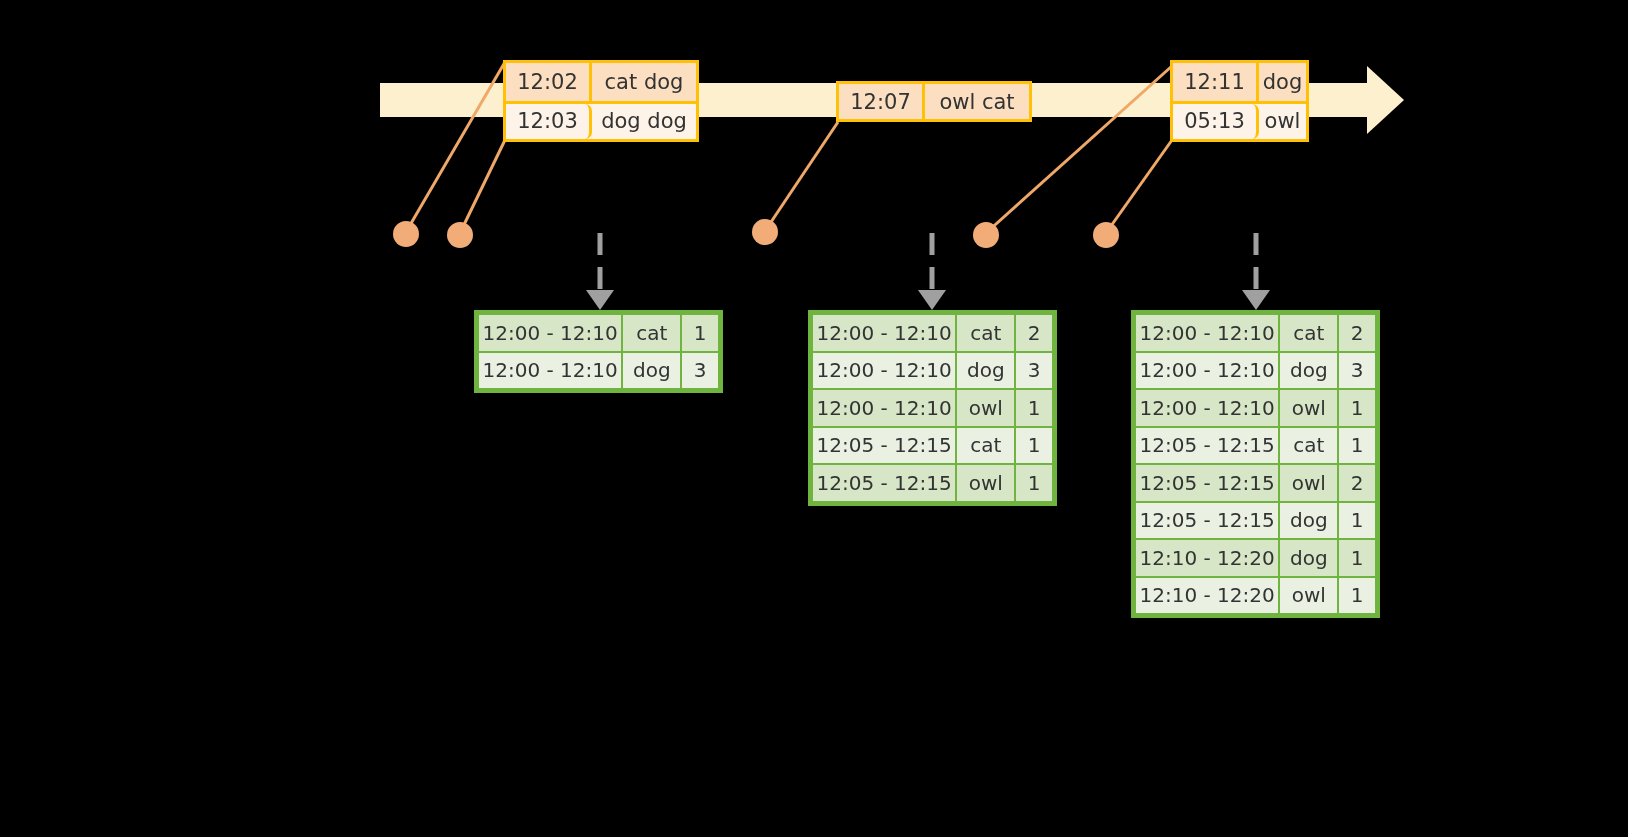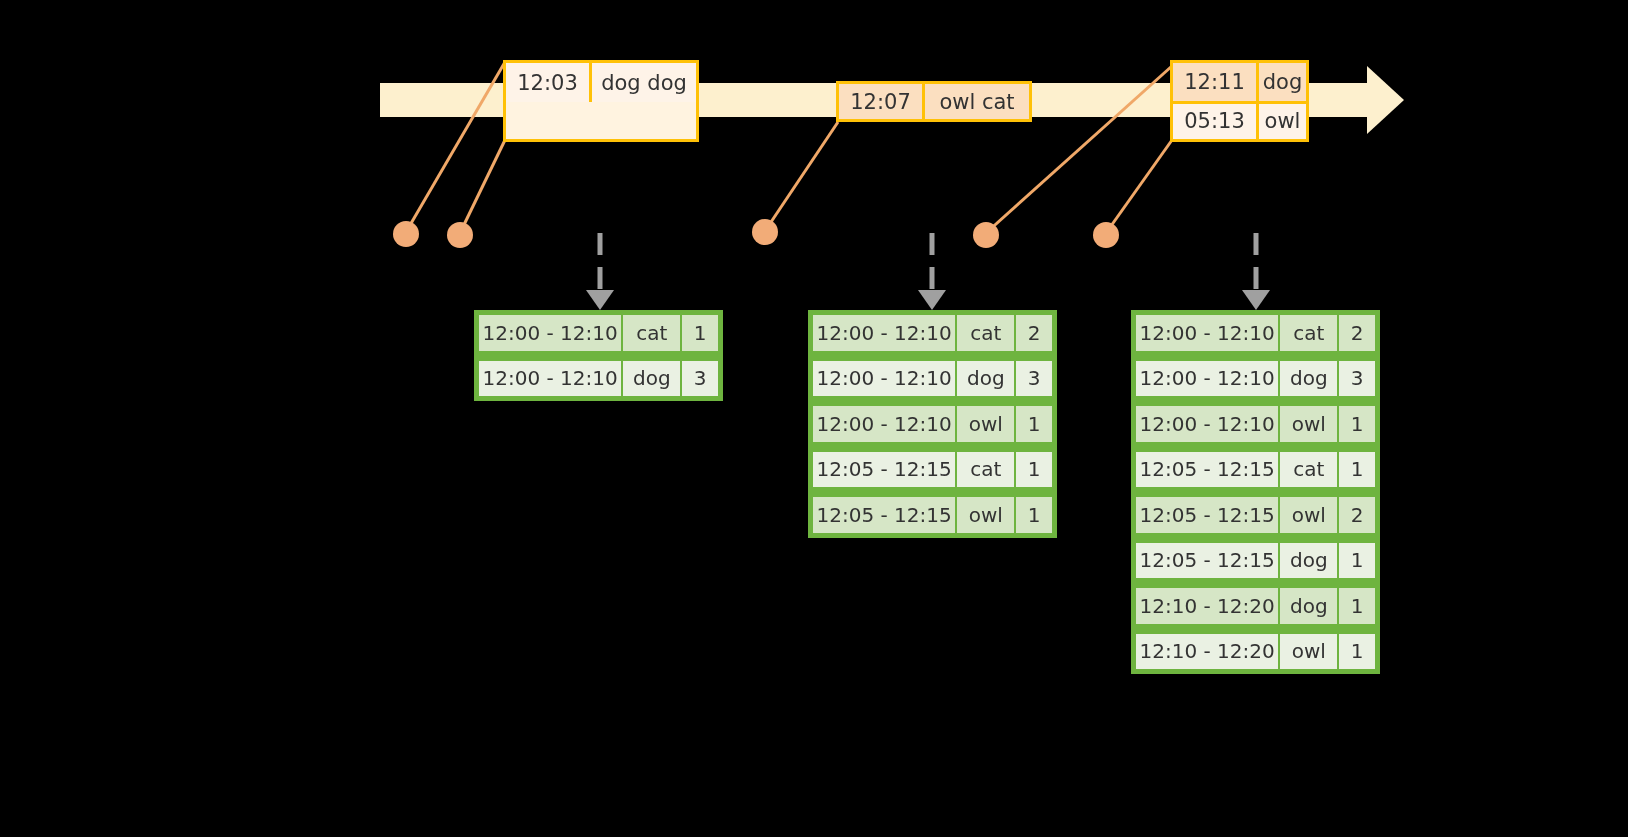--- a/index.html
+++ b/index.html
@@ -51,31 +51,30 @@
     color: #333333;
     box-sizing: border-box;
     font-family: "DejaVu Sans", "Liberation Sans", sans-serif;
   }
   .event-cell.time {
     width: 86px;
     border-right: 3px solid #FFC107;
   }
   .event-cell.words { flex: 1 1 auto; }
   .event-row.shade .event-cell { background: #FBDFC0; }
-  .event-row.plain .event-cell { background: #FEF3E8; }
+  .event-row.plain .event-cell { background: #FEF3E8; border-radius: 7px; }
 
   
   .result-table {
     position: absolute;
     border: 4px solid #6EB43F;
     box-sizing: border-box;
     background: #6EB43F;
     display: flex;
     flex-direction: column;
-    gap: 8px;
   }
   .res-row {
     display: flex;
     height: 37.5px;
     box-sizing: border-box;
   }
   .res-cell {
     display: flex;
     align-items: center;
     justify-content: center;
@@ -125,20 +124,24 @@
       <line x1="1256" y1="233" x2="1256" y2="292"></line>
     </g>
     <g fill="#A0A0A0">
       <polygon points="586,290 614,290 600,310"></polygon>
       <polygon points="918,290 946,290 932,310"></polygon>
       <polygon points="1242,290 1270,290 1256,310"></polygon>
     </g>
   </svg>
 
   <div class="event-box" style="left:503px; top:60px; width:196px; height:82px;">
+    <div class="event-row shade">
+      <div class="event-cell time">12:02</div>
+      <div class="event-cell words">cat dog</div>
+    </div>
     <div class="event-row plain">
       <div class="event-cell time">12:03</div>
       <div class="event-cell words">dog dog</div>
     </div>
   </div>
 
   <div class="event-box" style="left:836px; top:81px; width:196px; height:41px;">
     <div class="event-row shade">
       <div class="event-cell time">12:07</div>
       <div class="event-cell words">owl cat</div>

